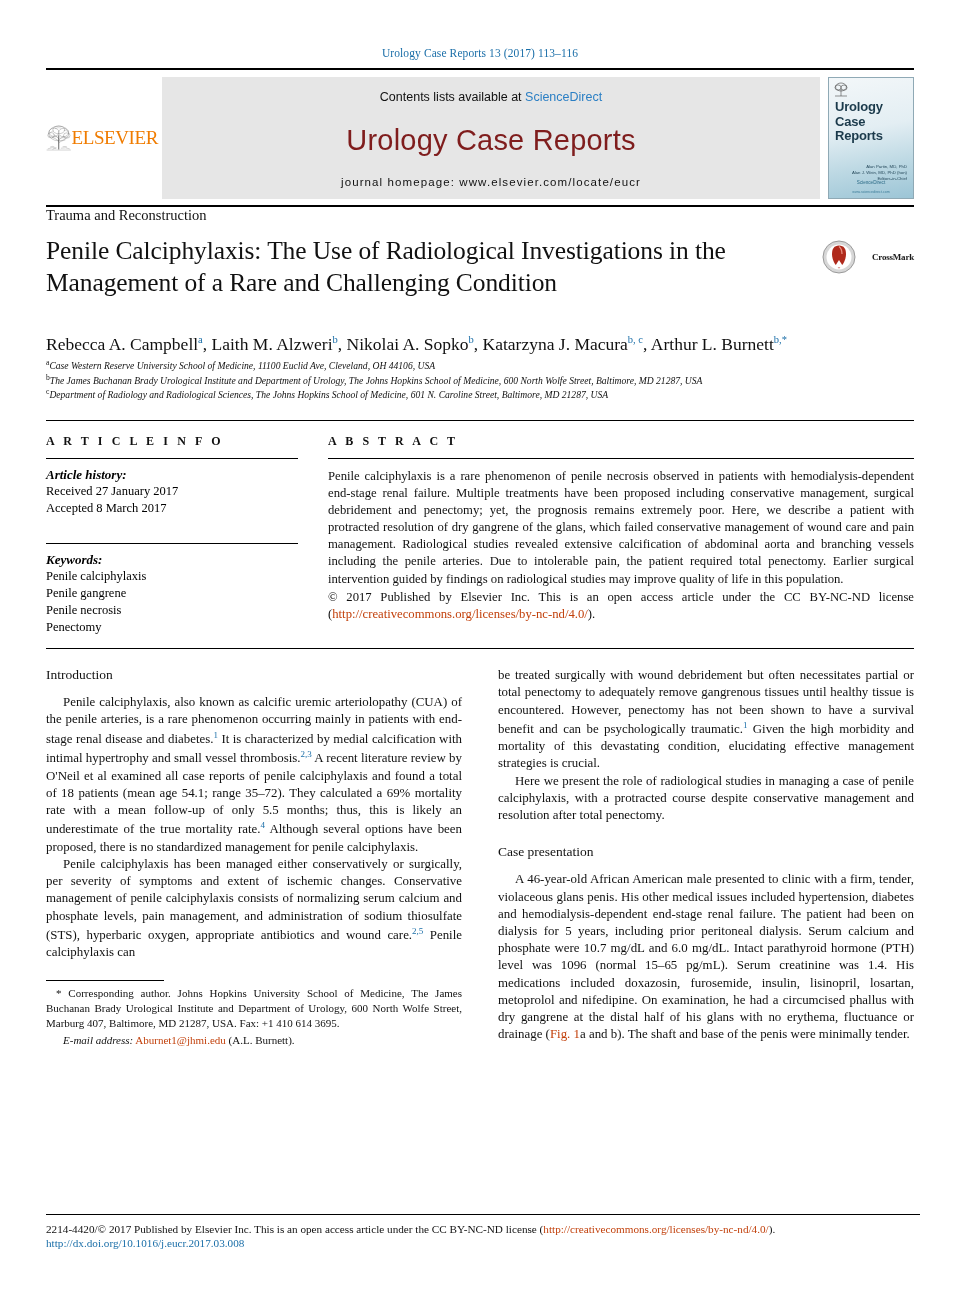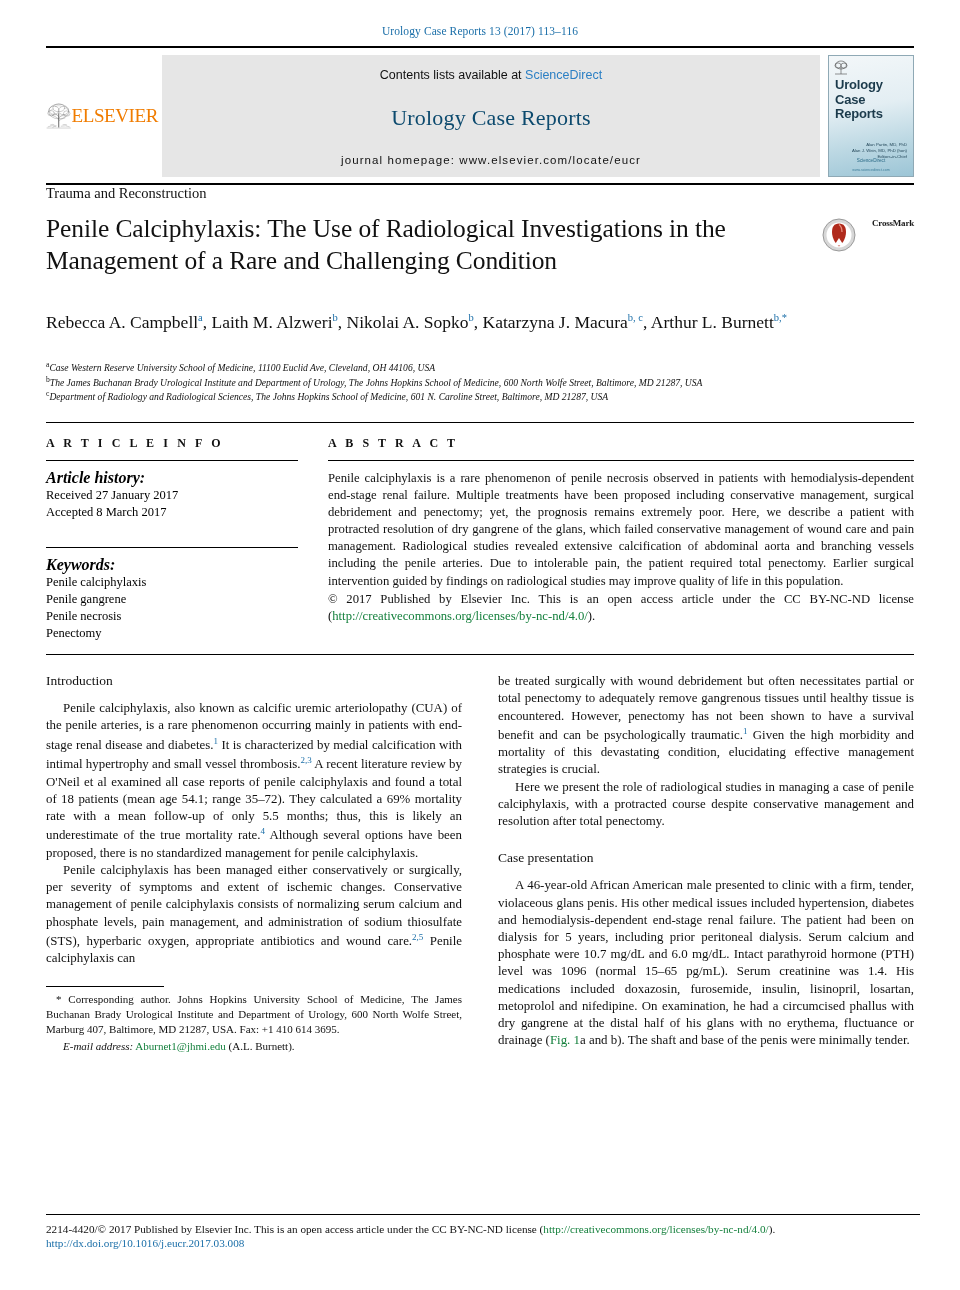--- a/index.html
+++ b/index.html
@@ -22,21 +22,21 @@
     box-sizing: border-box;
     padding: 0 46px;
   }
 
   
   .runhead {
     text-align: center;
     color: #1a6ea8;
     font-size: 11.5px;
     letter-spacing: .1px;
-    padding-top: 25px;
+    padding-top: 47px;
   }
 
   
   .masthead-rule-top {
     border-top: 2.2px solid #000;
     margin-top: 9px;
   }
   .masthead {
     display: flex;
     align-items: stretch;
@@ -73,23 +73,23 @@
     padding: 13px 0 11px 0;
     box-sizing: border-box;
   }
   .contents-line {
     font-size: 12.5px;
     font-family: "Liberation Sans", sans-serif;
     color: #111;
   }
   .contents-line .sd { color: #2b7fc4; }
   .journal-title-big {
-    font-size: 22px;
-    font-family: Liberation Serif, serif;
-    color: #0c4a6e;
+    font-size: 29px;
+    font-family: Liberation Sans, sans-serif;
+    color: #7f1d1d;
     letter-spacing: .2px;
   }
   .homepage-line {
     font-size: 11.5px;
     font-family: "Liberation Sans", sans-serif;
     letter-spacing: 1.1px;
     color: #111;
   }
   .cover-thumb {
     width: 86px;
@@ -158,39 +158,40 @@
     line-height: 1.26;
     margin-top: 11px;
     font-weight: 400;
     color: #111;
     max-width: 740px;
     letter-spacing: -.1px;
   }
   .crossmark {
     margin-top: 16px;
     display: flex;
+    align-items: center;
     gap: 16px;
     flex: 0 0 auto;
   }
   .crossmark-word {
     font-size: 9px;
     font-weight: 700;
     font-family: "Liberation Serif", serif;
     color: #1a1a1a;
     letter-spacing: -.2px;
   }
   .authors {
     font-size: 17.5px;
     line-height: 1.45;
     margin-top: 16px;
     color: #111;
   }
   .authors sup { color: #1a6ea8; font-size: 10.5px; }
   .affils {
-    margin-top: 24px;
+    margin-top: 0;
     font-size: 9.6px;
     font-style: italic;
     line-height: 1.42;
     color: #111;
   }
   .affils sup { font-style: normal; font-size: 7.6px; }
 
   
   .info-abs-rule {
     border-top: 1.2px solid #000;
@@ -208,34 +209,34 @@
     font-weight: 700;
     letter-spacing: 3.1px;
     color: #111;
     font-family: "Liberation Serif", serif;
   }
   .thin-rule { border-top: .9px solid #000; margin-top: 9px; }
   .med-rule  { border-top: 1.6px solid #000; margin-top: 9px; }
   .info-lbl {
     font-style: italic;
     font-weight: 700;
-    font-size: 16px;
+    font-size: 13px;
     margin-top: 8px;
   }
   .info-line { font-size: 12.5px; line-height: 1.36; }
   .kw-block { margin-top: 26px; }
   .abs-body {
     font-size: 12.7px;
     line-height: 1.345;
     text-align: justify;
     margin-top: 9px;
     color: #111;
   }
   .abs-copy { margin-top: 1px; }
-  a.lnk, .lnk { color: #15803d; text-decoration: none; }
+  a.lnk, .lnk { color: #c2410c; text-decoration: none; }
   .abs-bot-rule { border-top: 1.2px solid #000; margin-top: 12px; }
 
   
   .body-cols {
     display: flex;
     gap: 36px;
     margin-top: 18px;
   }
   .bcol { width: 416px; flex: 0 0 416px; position: relative; }
   h2.bodyhead {

